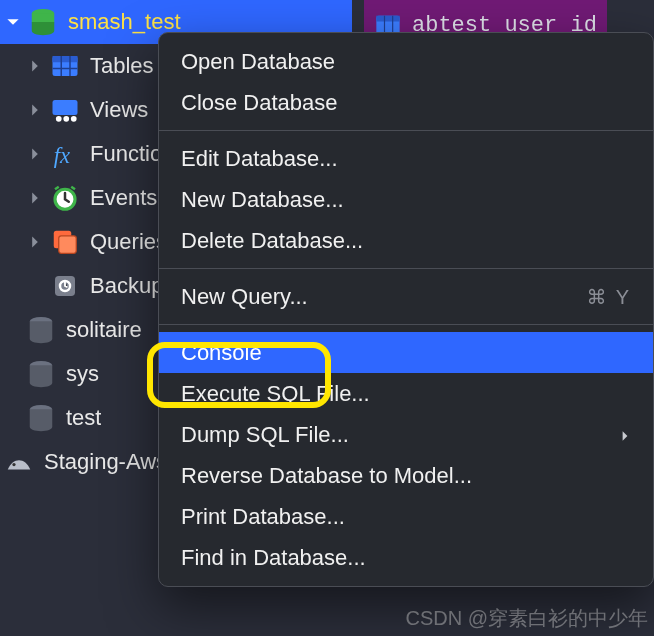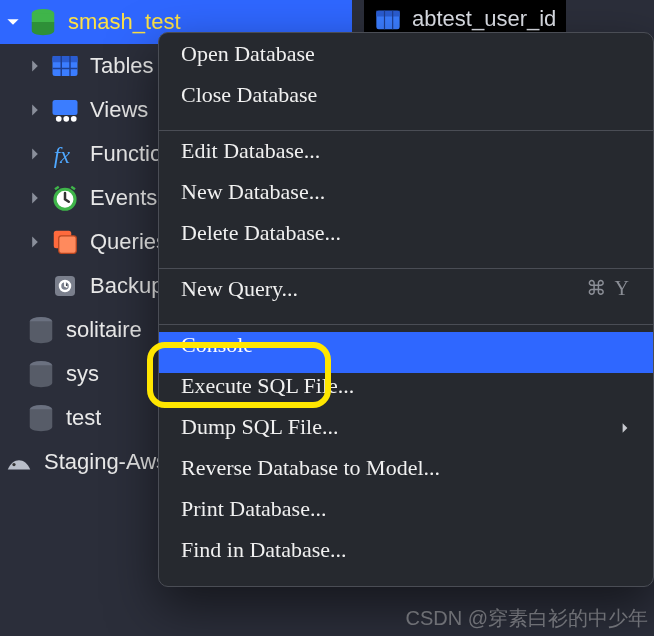--- a/index.html
+++ b/index.html
@@ -50,23 +50,25 @@
     }
 
     .label { overflow: hidden; text-overflow: clip; }
 
     
     .tabbar {
       position: absolute;
       left: 364px; top: 0;
       height: 44px;
       display: flex;
-      background: #000000;
+      align-items: center;
+      background: #701a75;
       padding: 6px 10px 0 10px;
       border-radius: 0 0 0 0;
+      font-family: Liberation Mono, monospace;
     }
     .tab-icon { width: 28px; height: 28px; margin-right: 10px; display:inline-flex;align-items:center;justify-content:center;}
     .tab-label { color: #dcdfe6; font-size: 22px; white-space: nowrap; }
 
     
     .context-menu {
       position: absolute;
       left: 158px;
       top: 32px;
       width: 496px;
@@ -75,23 +77,23 @@
       border-radius: 10px;
       padding: 8px 0;
       box-shadow: 0 20px 50px rgba(0,0,0,.5);
       font-size: 22px;
       z-index: 5;
     }
     .menu-item {
       height: 41px;
       padding: 0 22px;
       display: flex;
+      align-items: center;
       justify-content: space-between;
       color: #f0f0f0;
-      font-family: Liberation Serif, serif;
     }
     .menu-item.highlight { background: #2f67ff; color:#fff; }
     .menu-sep {
       height: 1px;
       margin: 7px 0;
       background: #4a4d55;
     }
     .shortcut { color: #8b8e96; font-size: 20px; letter-spacing: 2px;}
     .submenu-arrow svg { width: 12px; height: 12px; }
 

